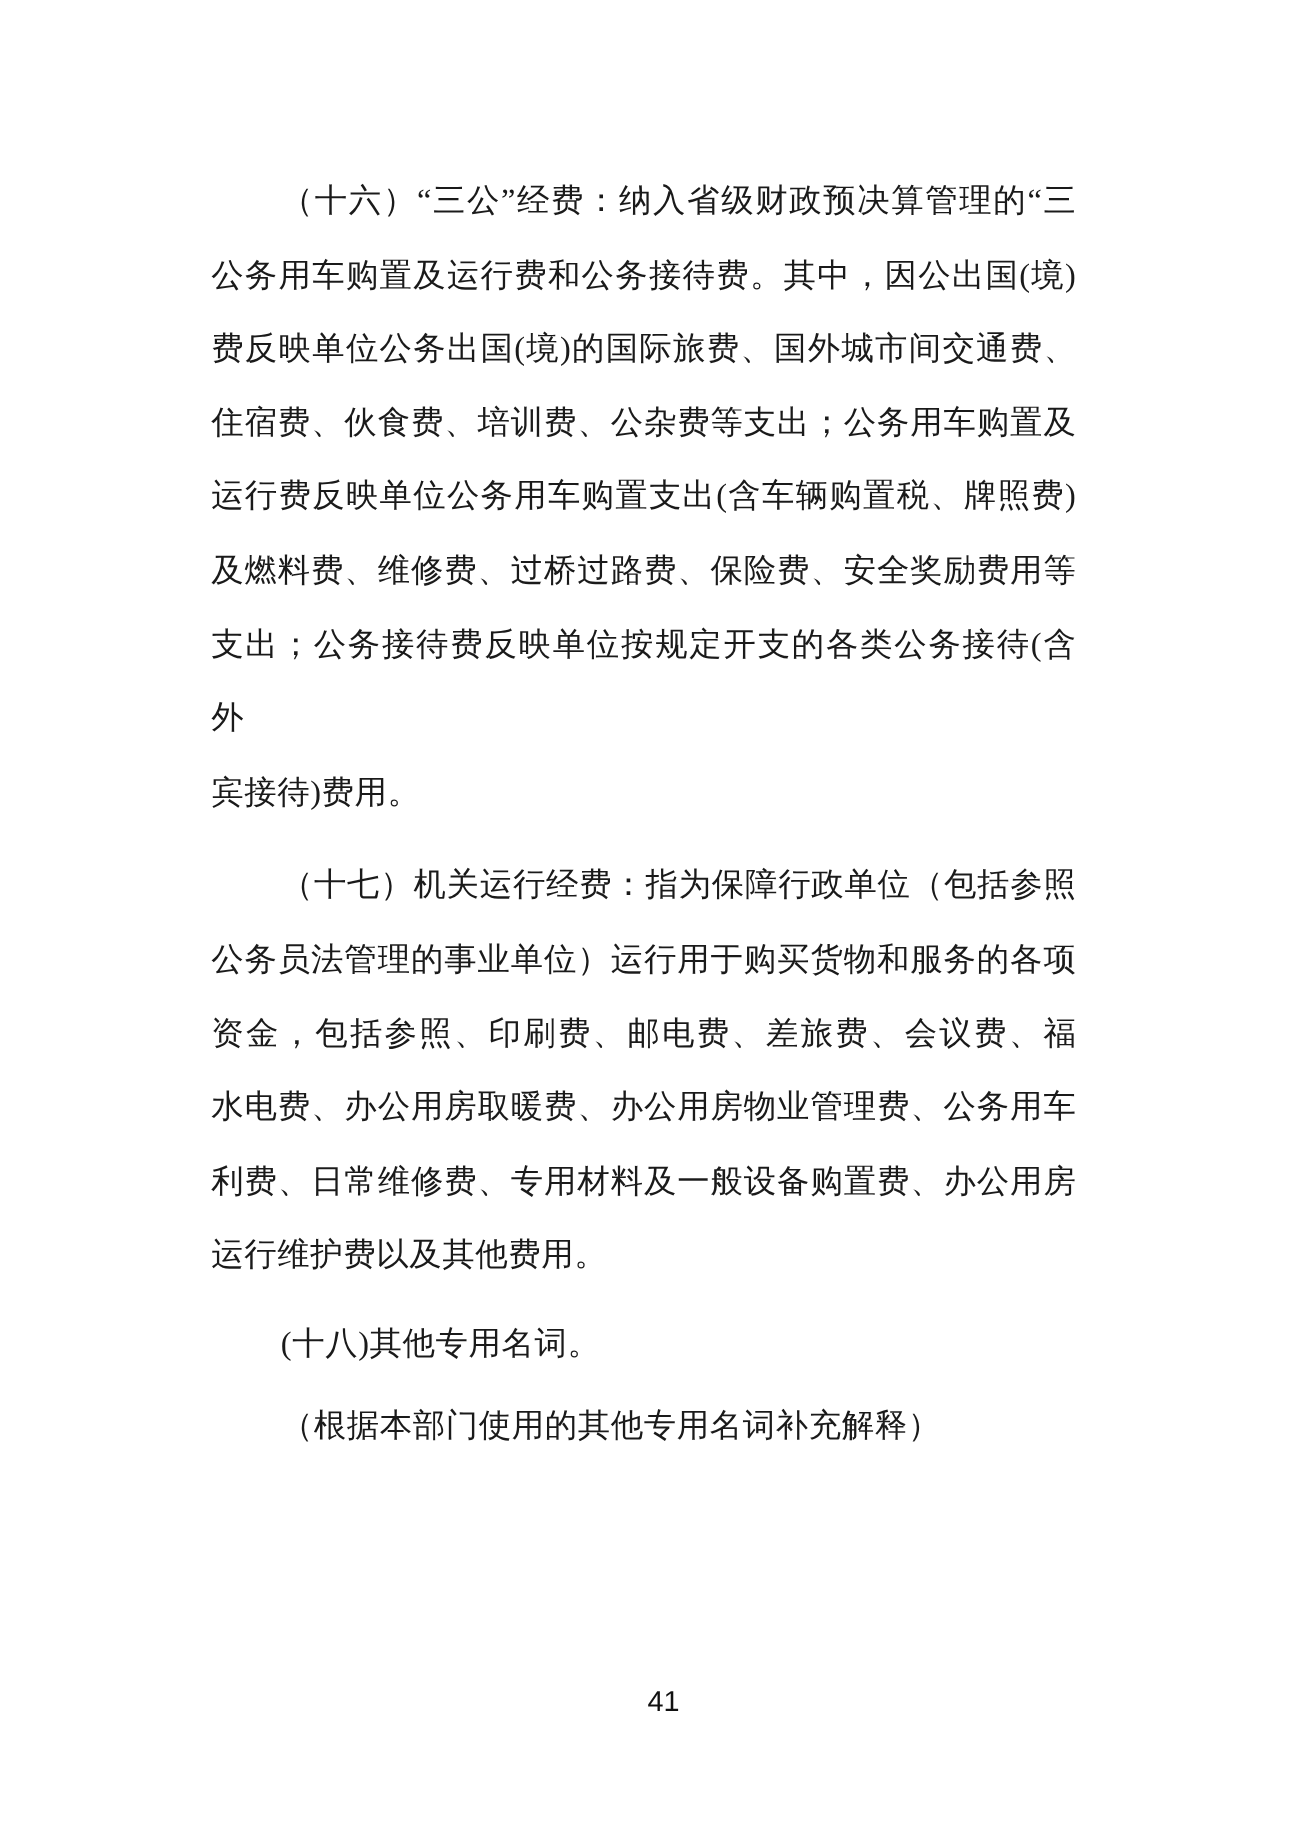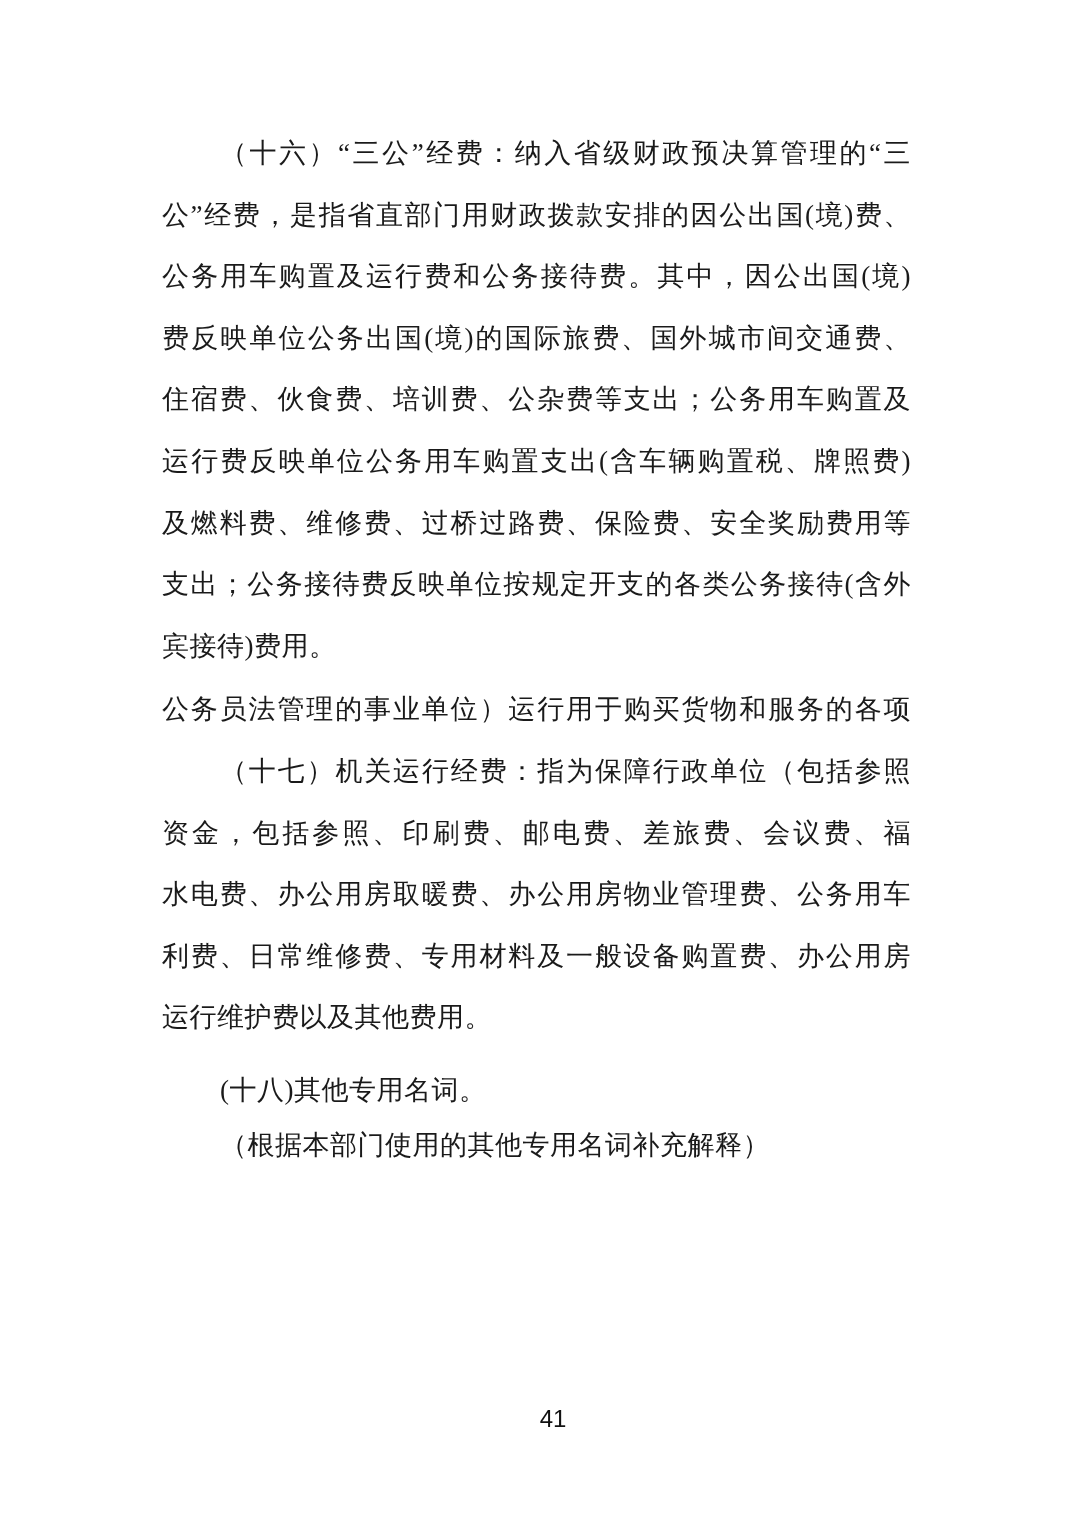--- a/index.html
+++ b/index.html
@@ -19,21 +19,21 @@
   }
   .text-block {
     position: absolute;
     top: 121px;
     left: 160px;
     width: 753px;
     font-size: 27px;
     letter-spacing: 0.5px;
   }
   .para {
-    margin: 2px;
+    margin: 16px;
     line-height: 61.6px;
   }
   .line {
     text-align: justify;
     text-align-last: justify;
   }
   .line.last {
     text-align: left;
     text-align-last: left;
   }
@@ -60,33 +60,32 @@
 </style>
 </head>
 <body>
 
 <div class="page">
 
   <div class="text-block">
 
     <div class="para">
       <div class="line indent">（十六）“三公”经费：纳入省级财政预决算管理的“三</div>
-      <div class="line">公”经费，是指省直部门用财政拨款安排的因公出国(境)费、</div>
       <div class="line">公务用车购置及运行费和公务接待费。其中，因公出国(境)</div>
       <div class="line">费反映单位公务出国(境)的国际旅费、国外城市间交通费、</div>
       <div class="line">住宿费、伙食费、培训费、公杂费等支出；公务用车购置及</div>
       <div class="line">运行费反映单位公务用车购置支出(含车辆购置税、牌照费)</div>
       <div class="line">及燃料费、维修费、过桥过路费、保险费、安全奖励费用等</div>
       <div class="line">支出；公务接待费反映单位按规定开支的各类公务接待(含外</div>
       <div class="line last">宾接待)费用。</div>
     </div>
 
     <div class="para">
+      <div class="line indent">（十七）机关运行经费：指为保障行政单位（包括参照</div>
       <div class="line">公务员法管理的事业单位）运行用于购买货物和服务的各项</div>
-      <div class="line indent">（十七）机关运行经费：指为保障行政单位（包括参照</div>
       <div class="line">资金，包括参照、印刷费、邮电费、差旅费、会议费、福</div>
       <div class="line">水电费、办公用房取暖费、办公用房物业管理费、公务用车</div>
       <div class="line">利费、日常维修费、专用材料及一般设备购置费、办公用房</div>
       <div class="line last">运行维护费以及其他费用。</div>
     </div>
 
     <div class="para para-small para-gap">
       <div class="line indent last">(十八)其他专用名词。</div>
     </div>
 

